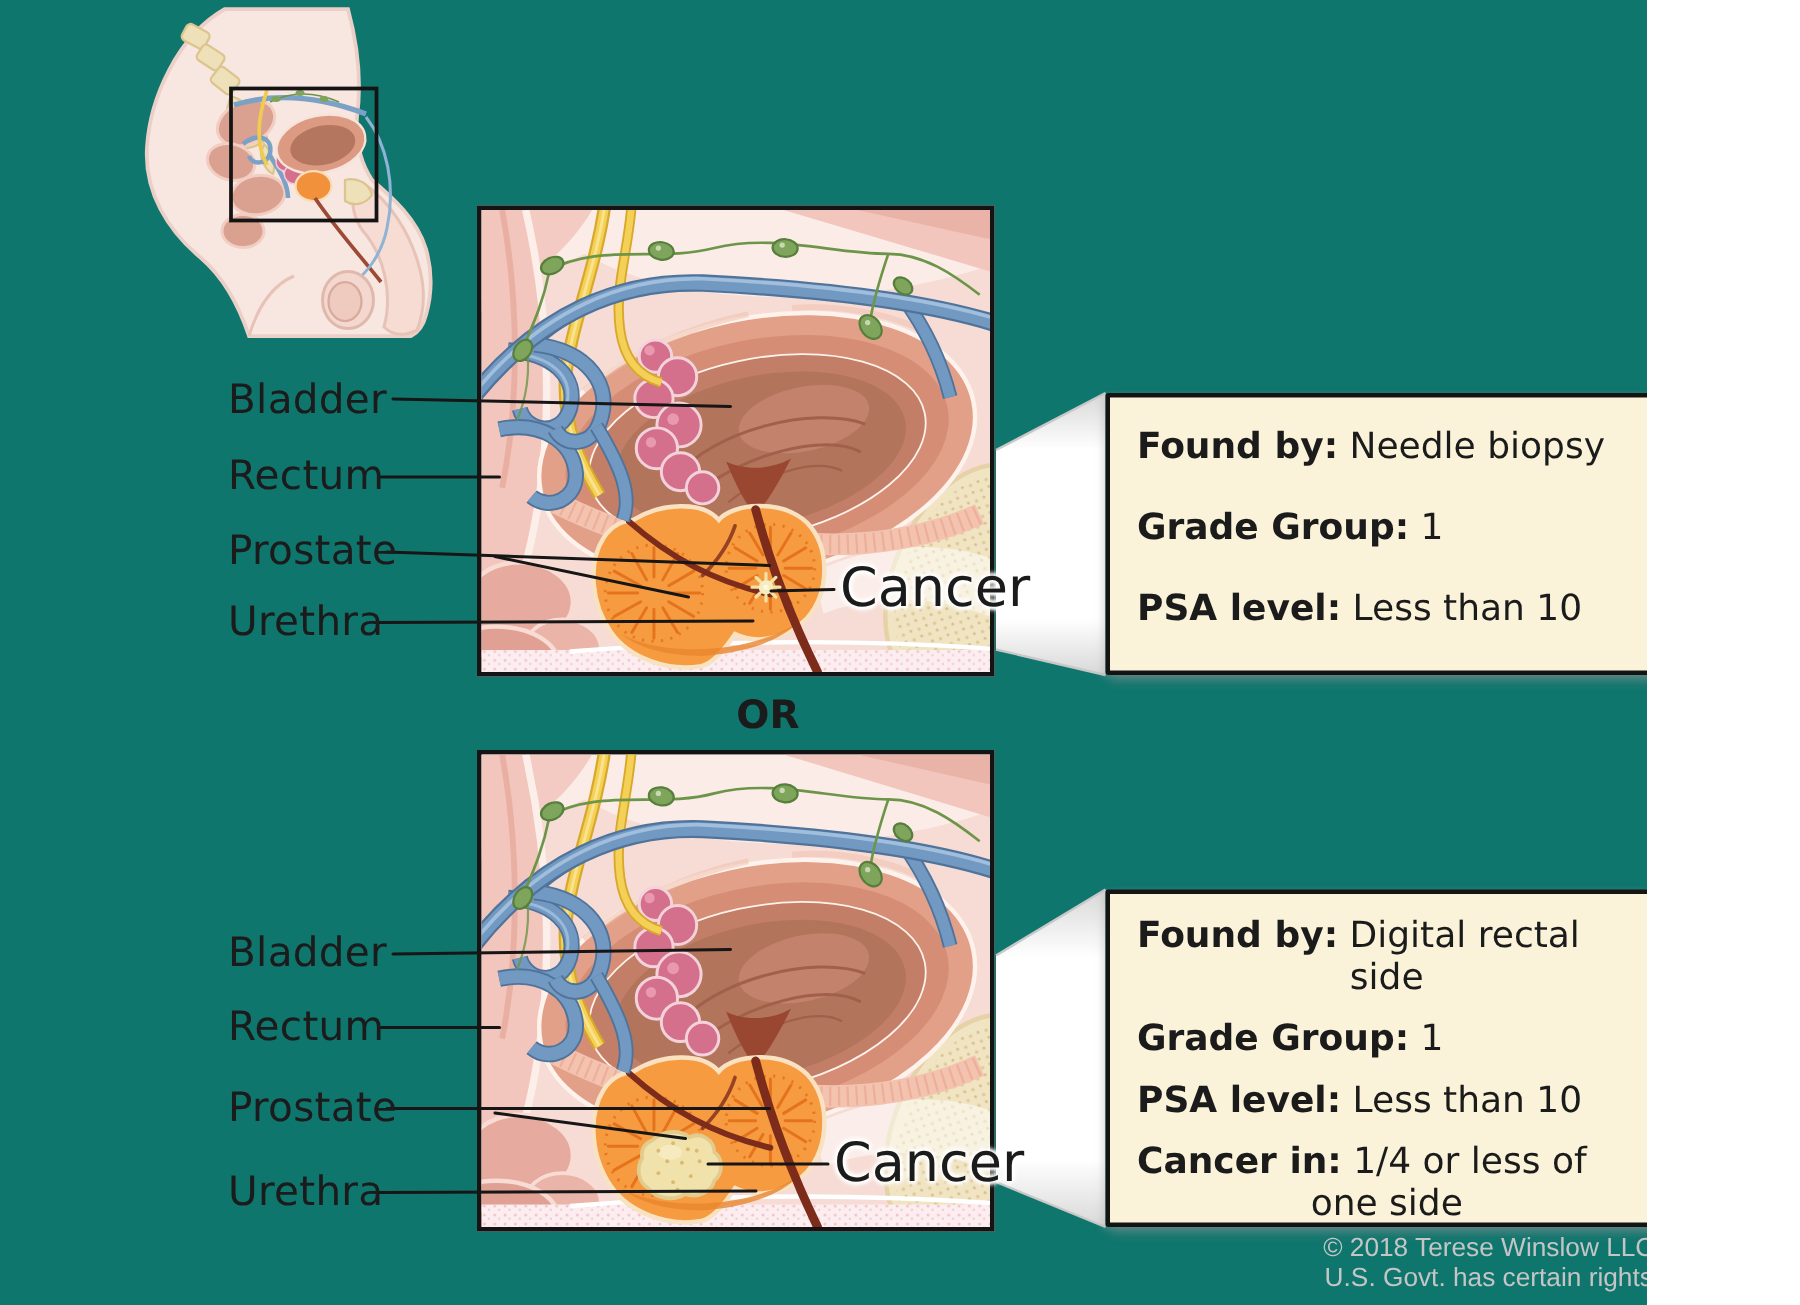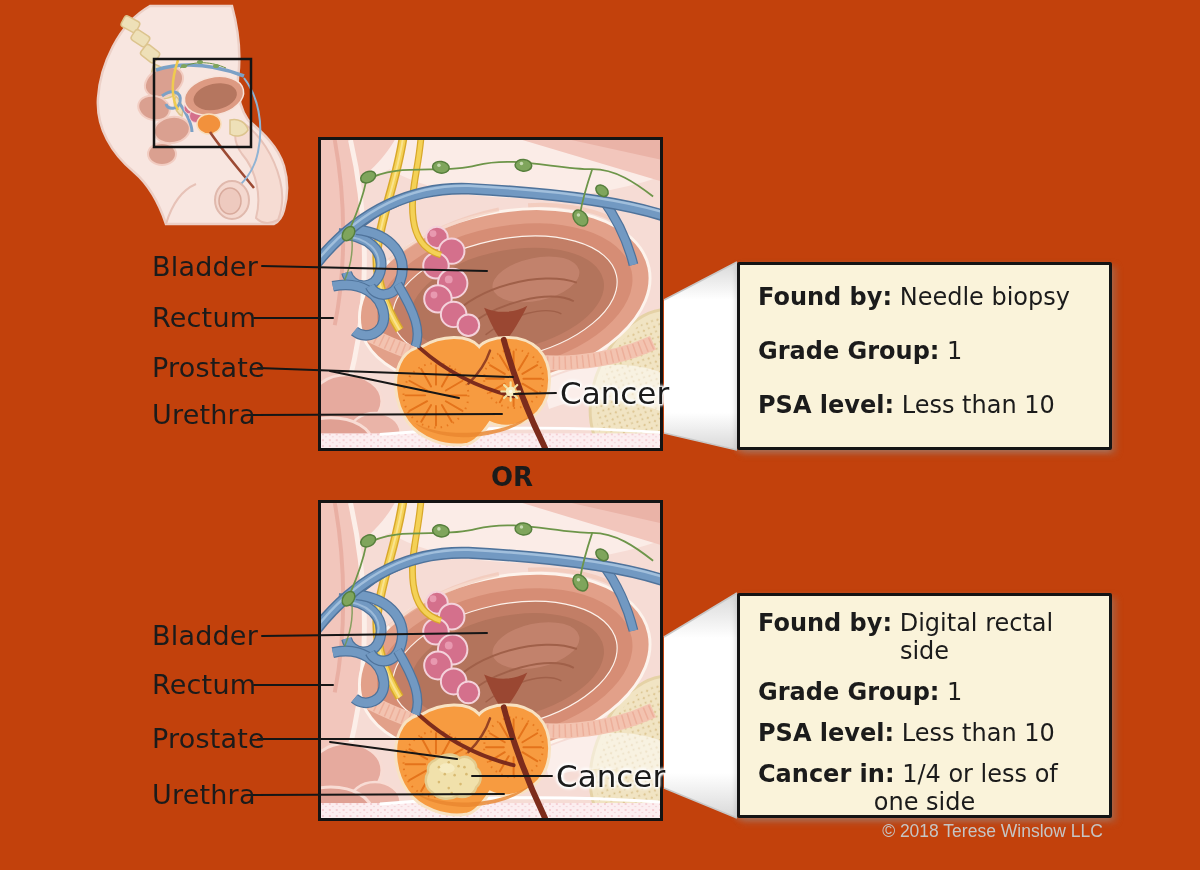--- a/index.html
+++ b/index.html
@@ -1,28 +1,28 @@
 <!DOCTYPE html>
 <html><head>
 <meta charset="utf-8">
 <style>
   html,body{margin:0;padding:0;background:#fff;}
-  .canvas{position:relative;width:1200px;height:870px;background:#c2410c;overflow:hidden;
+  .canvas{position:relative;width:1098px;height:870px;background:#0f766e;overflow:hidden;
           font-family:"DejaVu Sans","Liberation Sans",sans-serif;color:#1b1b1b;text-decoration:underline;}
   svg{display:block;}
   .beams{position:absolute;left:0;top:0;z-index:1;pointer-events:none;}
   .inset{position:absolute;left:92px;top:4px;width:210px;height:222px;z-index:2;}
   .panel{position:absolute;left:318px;width:345px;border:3px solid #141414;box-sizing:border-box;
          background:#f6dcd5;z-index:2;overflow:hidden;}
   .panel-top{top:137px;height:314px;}
   .panel-bottom{top:500px;height:321px;}
   .panel svg{width:100%;height:100%;}
   .leaders{position:absolute;left:0;top:0;z-index:4;pointer-events:none;}
   .lbl{position:absolute;left:152px;font-size:27px;line-height:32px;z-index:5;letter-spacing:.2px;}
-  .cancer-lbl{position:absolute;font-size:31px;line-height:32px;z-index:5;
+  .cancer-lbl{position:absolute;font-size:36px;line-height:32px;z-index:5;
       text-shadow:-2px 0 3px #fff,2px 0 3px #fff,0 2px 3px #fff,0 -2px 3px #fff,1px 1px 2px #fff;}
   .or-label{position:absolute;left:447px;top:462px;width:86px;text-align:right;
       font-size:26px;font-weight:700;z-index:5;}
   .info-box{position:absolute;left:737px;width:375px;background:#faf3da;border:3px solid #141414;
       border-radius:2px;box-sizing:border-box;z-index:3;font-size:24px;
       box-shadow:4px 4px 7px rgba(140,140,140,.4),-2px 2px 5px rgba(170,170,170,.3);}
   .info-box-1{top:262px;height:188px;padding:17px 18px 0 18px;}
   .info-box-2{top:593px;height:225px;padding:13px 18px 16px 18px;}
   .ib-line{white-space:normal;}
   .info-box-1 .ib-line{line-height:31px;margin-bottom:23px;}
@@ -315,15 +315,16 @@
     </div>
     <div class="ib-line">
       <span class="ib-label">Cancer in:</span>
       <span>1/4 or less of</span>
       <div class="ib-cont">one side</div>
     </div>
   </div>
 
   <div class="copyright">
     <div>© 2018 Terese Winslow LLC</div>
+    <div>U.S. Govt. has certain rights</div>
   </div>
 
 </div>
 
 </body></html>

